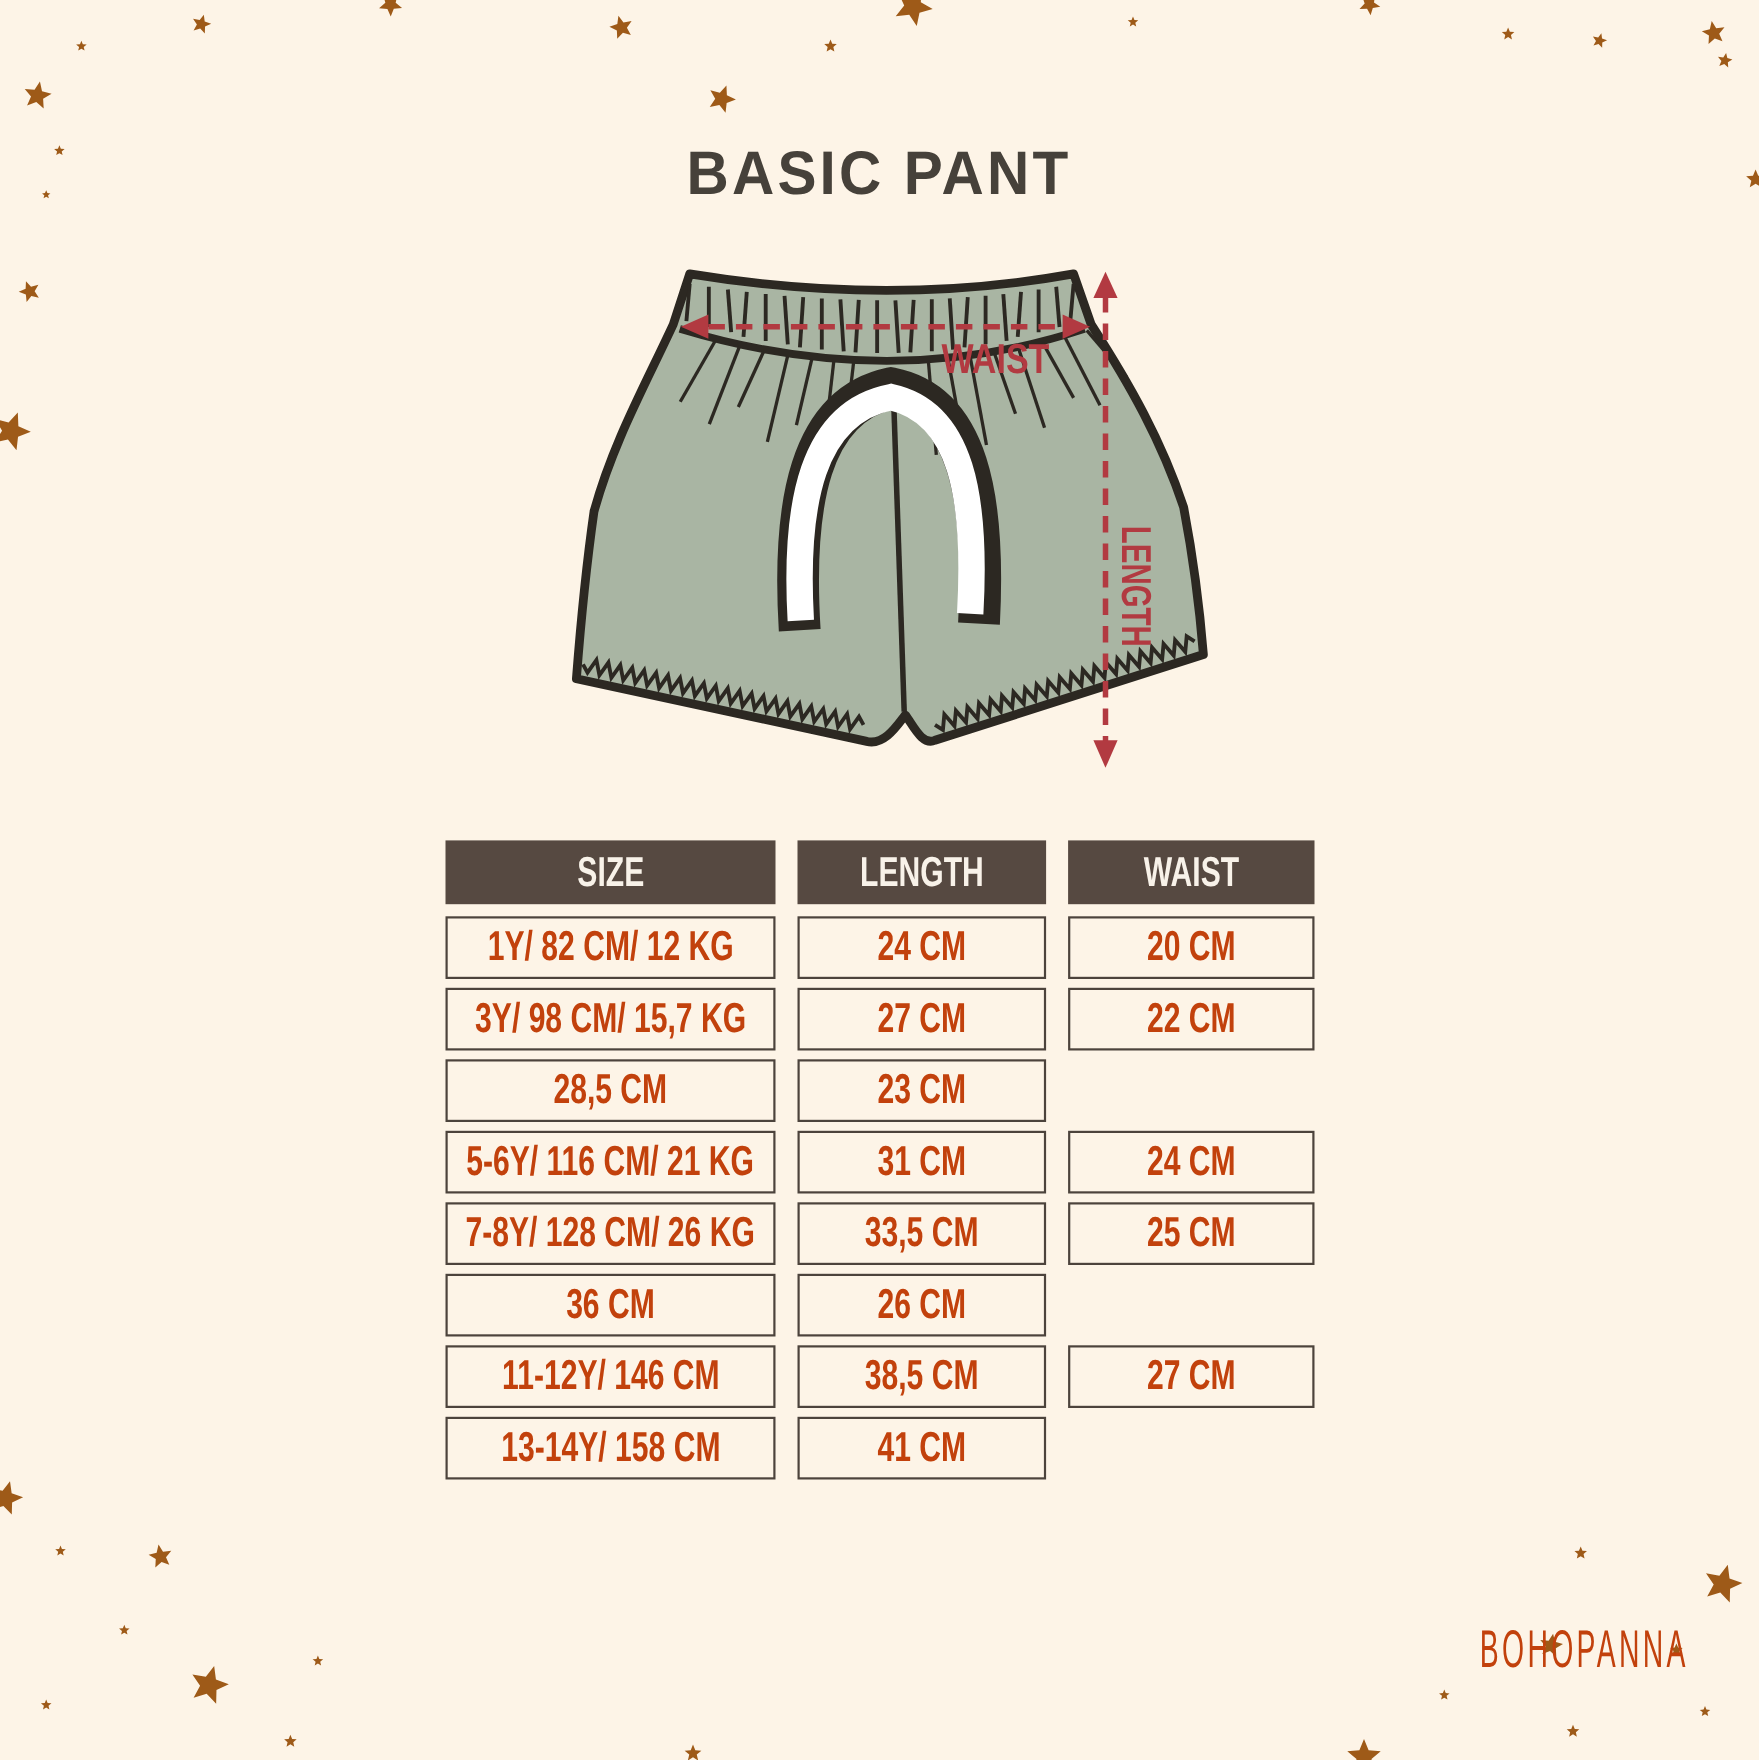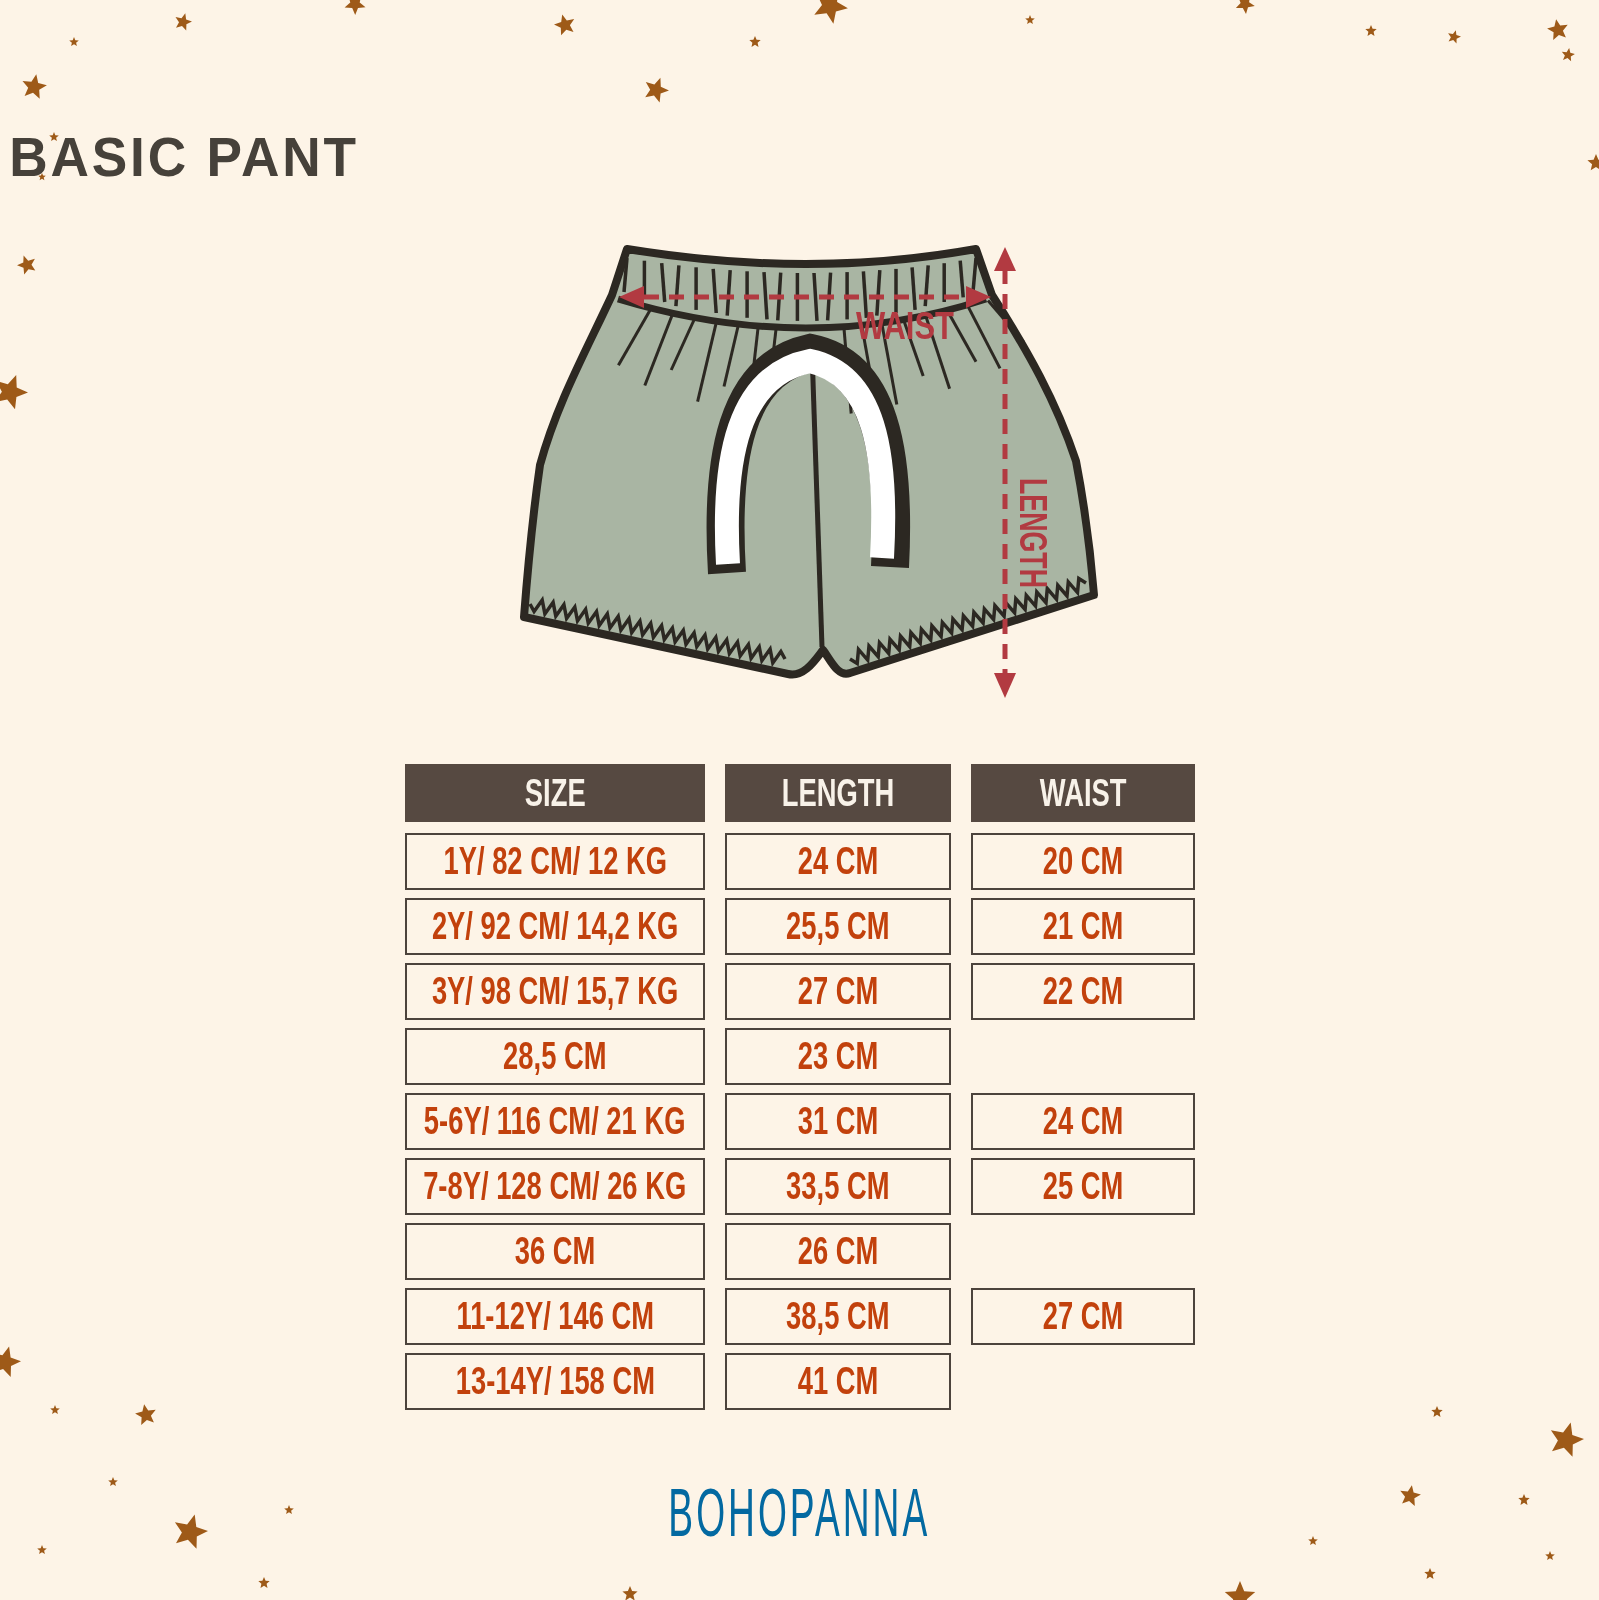--- a/index.html
+++ b/index.html
@@ -7,21 +7,21 @@
     position:relative;
     width:1599px;height:1600px;
     background:#fdf4e7;
     overflow:hidden;
     font-family:"Liberation Sans",sans-serif;
     color:#474038;
   }
   #stars-svg{position:absolute;left:0;top:0;width:1599px;height:1600px;}
   .page-title{
     position:absolute;left:0;top:124px;width:100%;
-    text-align:left;
+    text-align:center;
     font-size:56px;font-weight:700;letter-spacing:3px;
     color:#46413a;
   }
   .page-title span{display:inline-block;transform:scaleX(0.95);}
   #pant-svg{position:absolute;left:500px;top:233px;width:620px;height:480px;}
 
   .size-table{position:absolute;left:405px;top:764px;width:790px;}
   .thead,.trow{
     display:grid;
     grid-template-columns:300px 226px 224px;
@@ -36,22 +36,22 @@
   }
   .tcell{
     height:57px;box-sizing:border-box;
     border:2px solid #4c433c;
     display:flex;align-items:center;justify-content:center;
     font-size:38px;font-weight:700;color:#c2410c;
   }
   .cond{display:inline-block;transform:scaleX(0.72);white-space:nowrap;}
   .brand{
     position:absolute;left:0;top:1476px;width:100%;
-    text-align:center;font-size:62px;font-weight:400;
-    letter-spacing:5px;color:#0369a1;
+    text-align:right;font-size:43px;font-weight:400;
+    letter-spacing:5px;color:#c2410c;
   }
   .brand span{display:inline-block;transform:scale(0.6,1.12);}
 </style>
 </head>
 <body>
 
 <svg id="stars-svg" aria-hidden="true">
     <polygon points="185.3,13.3 186.1,19.5 192.0,21.5 186.4,24.2 186.2,30.4 182.0,25.9 176.0,27.7 179.0,22.2 175.5,17.1 181.5,18.2" fill="#9e5a18"></polygon>
     <polygon points="74.0,37.0 75.3,40.2 78.8,40.5 76.1,42.7 76.9,46.0 74.0,44.3 71.1,46.0 71.9,42.7 69.2,40.5 72.7,40.2" fill="#9e5a18"></polygon>
     <polygon points="36.3,74.2 38.2,82.9 46.9,85.2 39.2,89.7 39.7,98.7 33.0,92.8 24.6,96.0 28.2,87.8 22.5,80.9 31.4,81.7" fill="#9e5a18"></polygon>
@@ -193,31 +193,20 @@
         </div>
         <div class="tcell">
           <span class="cond">24 CM</span>
         </div>
         <div class="tcell">
           <span class="cond">20 CM</span>
         </div>
       </div>
       <div class="trow">
         <div class="tcell">
-          <span class="cond">2Y/ 92 CM/ 14,2 KG</span>
-        </div>
-        <div class="tcell">
-          <span class="cond">25,5 CM</span>
-        </div>
-        <div class="tcell">
-          <span class="cond">21 CM</span>
-        </div>
-      </div>
-      <div class="trow">
-        <div class="tcell">
           <span class="cond">3Y/ 98 CM/ 15,7 KG</span>
         </div>
         <div class="tcell">
           <span class="cond">27 CM</span>
         </div>
         <div class="tcell">
           <span class="cond">22 CM</span>
         </div>
       </div>
       <div class="trow">

